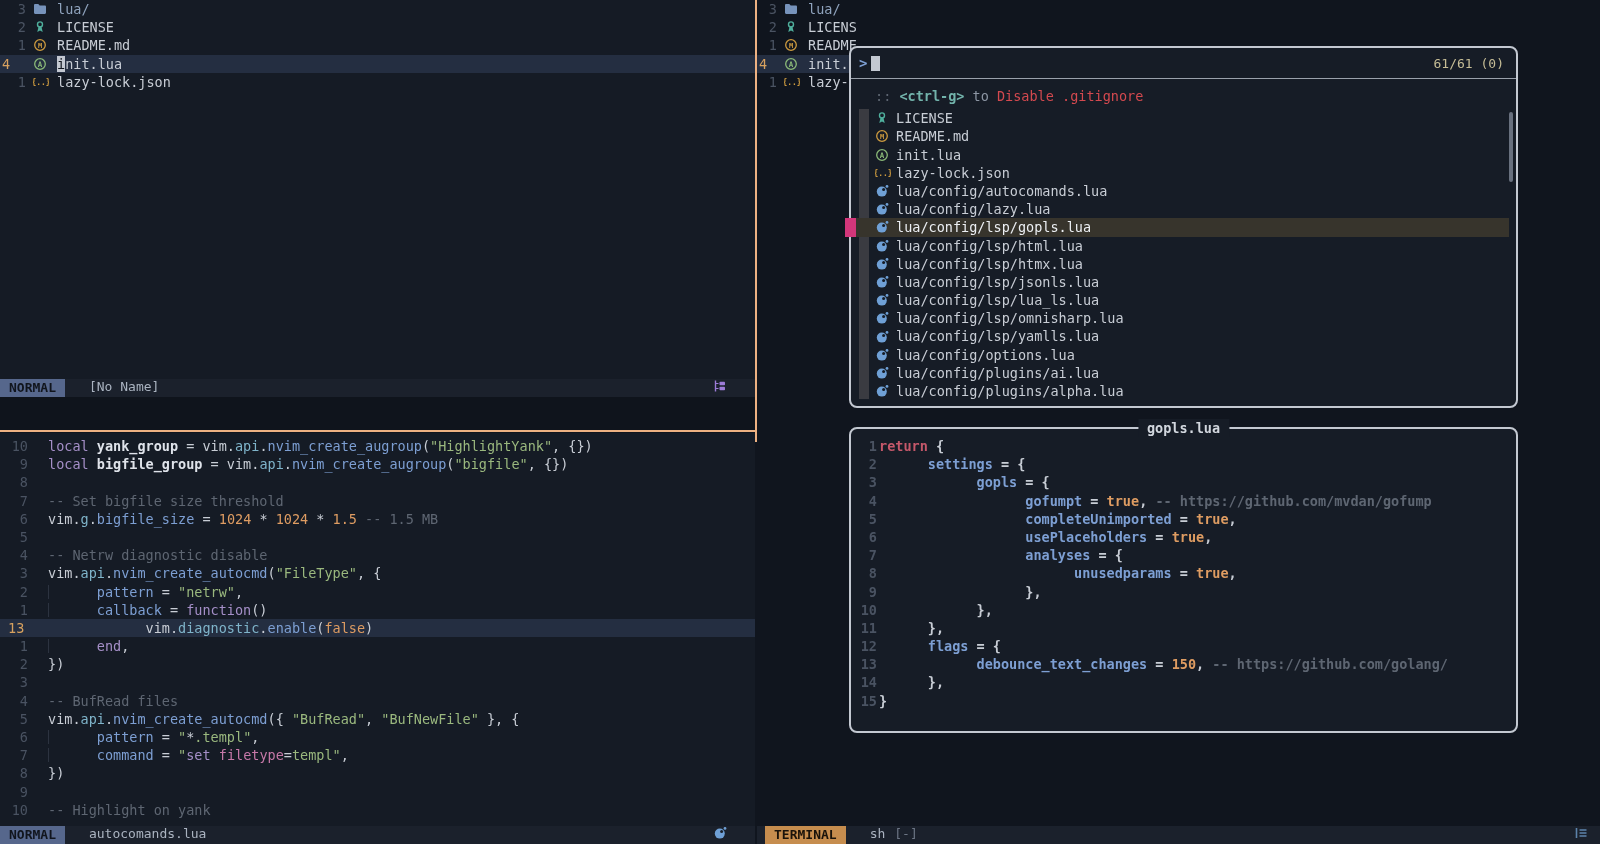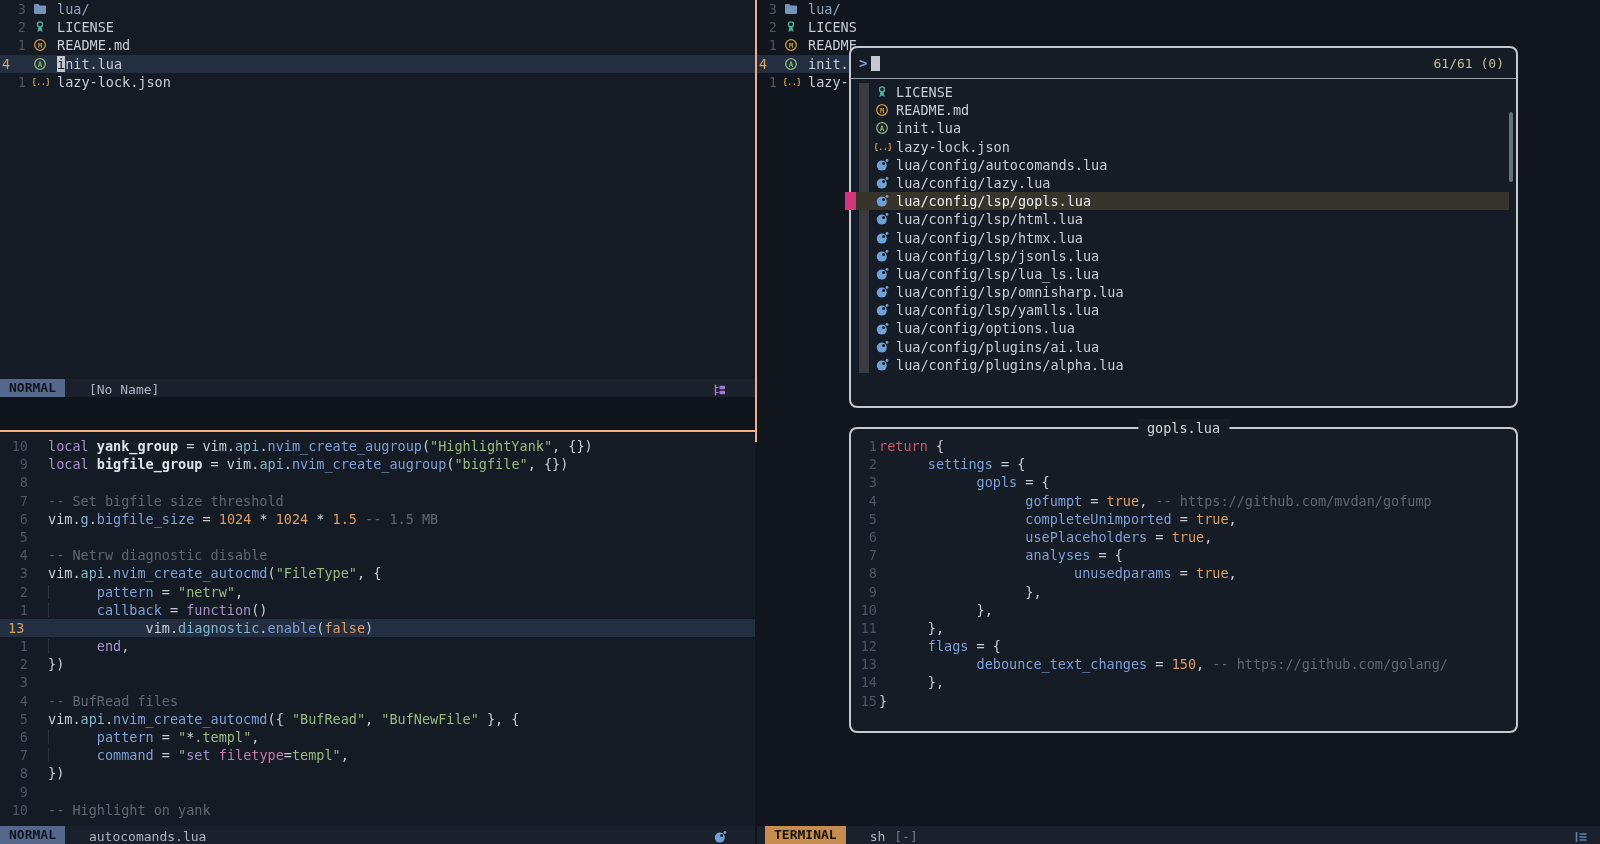--- a/index.html
+++ b/index.html
@@ -18,21 +18,21 @@
   .trow .num { width:26px; text-align:right; color:var(--num); flex:0 0 auto; }
   .trow .num.abs { text-align:left; padding-left:2px; color:var(--num-cur); }
   .trow .ticon { margin-left:7px; width:16px; flex:0 0 auto; display:inline-flex; align-items:center; }
   .trow .tlabel { margin-left:8px; color:var(--fg); }
   .trow .tlabel.dir { color:var(--dir); }
   .char-cursor { background:var(--cursor); color:var(--bg-page); }
   #right-tree .trow .num { width:20px; }
   #right-tree { overflow:hidden; }
 
   
-  .statusbar { position:absolute; height:18px; background:var(--bg-status); display:flex; align-items:flex-end; font-size:13px; color:var(--fg-dim); }
+  .statusbar { position:absolute; height:18px; background:var(--bg-status); display:flex; align-items:flex-start; font-size:13px; color:var(--fg-dim); }
   .chip { font-weight:bold; padding:0 9px; height:18px; line-height:18px; flex:0 0 auto; }
   .chip-normal { background:var(--chip-normal); color:var(--chip-normal-fg); }
   .chip-terminal { background:var(--chip-terminal); color:var(--chip-terminal-fg); }
   .sl-title { margin-left:24px; color:#aab3c0; white-space:pre; }
   .sl-dim { margin-left:9px; color:#6d7685; }
   .sl-right { margin-left:auto; display:inline-flex; align-items:center; }
 
   
   #sep-h { position:absolute; left:0; top:430px; width:757px; height:2px; background:var(--sep-orange); z-index:2; }
   #sep-v { position:absolute; left:755px; top:0; width:2px; height:442px; background:var(--sep-orange); z-index:2; }
@@ -74,21 +74,21 @@
   .caret { position:absolute; left:-6px; width:11px; height:18.2px; background:var(--caret-pink); z-index:2; }
   .pitem { position:relative; display:flex; align-items:center; height:18.2px; line-height:18.2px; padding-left:24px; margin-right:7px; white-space:pre; }
   .pitem .picon { width:16px; display:inline-flex; align-items:center; flex:0 0 auto; }
   .pitem .plabel { margin-left:5px; color:var(--fg); }
   .pitem.sel { background:var(--sel-row); }
   .pitem.sel .plabel { color:#eceff3; }
   .thumb { position:absolute; right:3px; top:64px; width:4px; height:70px; border-radius:2px; background:var(--scrollbar); }
 
   
   #preview { position:absolute; left:849px; top:427px; width:669px; height:306px; z-index:5;
-    background:var(--bg-popup); border:2px solid var(--border); border-radius:8px; }
+    background:var(--bg-popup); border:2px solid var(--border); border-radius:8px;font-weight:bold; }
   .pv-title { position:absolute; top:-10px; left:50%; transform:translateX(-50%); background:var(--bg-popup); padding:0 9px; color:#d2d7de; font-size:13.5px; line-height:18px; }
   #preview-code { padding:8px 0 0 4px; overflow:hidden; height:100%; border-radius:8px; }
   .pline { display:flex; height:18.2px; line-height:18.2px; white-space:pre; }
   .pline .num { width:22px; text-align:right; color:var(--num); flex:0 0 auto; }
   .pline .ptext { margin-left:2px; white-space:pre; }
 
   #gap { position:absolute; left:0; top:397px; width:755px; height:33px; background:var(--bg-gap); }
   svg { display:block; }
 </style>
 </head>
@@ -209,20 +209,21 @@
       </span>
     </span>
   </div>
 
   <div id="picker">
     <div class="prompt-row">
       <span class="prompt-char">&gt;</span>
       <span class="cursor-block"></span>
       <span class="counter">61/61 (0)</span>
     </div>
+    <div class="hint" id="picker-hint"><span class="tk-cm">::</span><span class="tk-t"> </span><span class="tk-tl">&lt;ctrl-g&gt;</span><span class="tk-t"> </span><span class="tk-dm">to</span><span class="tk-t"> </span><span class="tk-r2">Disable .gitignore</span></div>
     <div class="plist" id="picker-list">
       <div class="gut-strip"></div>
       <div class="caret" id="sel-caret" style="top: 109.2px;"></div>
     <div class="pitem"><span class="picon"><svg width="14" height="14" viewBox="0 0 14 14">
               <circle cx="7" cy="4.4" r="2.5" fill="none" stroke="#4fae9c" stroke-width="1.4"></circle>
               <path d="M5.6 6.6 4.3 12l2.7-1.6L9.7 12 8.4 6.6z" fill="#4fae9c"></path>
             </svg></span><span class="plabel">LICENSE</span></div>
         <div class="pitem"><span class="picon"><svg width="14" height="14" viewBox="0 0 14 14">
               <circle cx="7" cy="7" r="5.3" fill="none" stroke="#cc9a3f" stroke-width="1.3"></circle>
               <text x="7" y="9.6" text-anchor="middle" font-size="7" font-weight="bold" fill="#cc9a3f" font-family="DejaVu Sans Mono, monospace">M</text>

